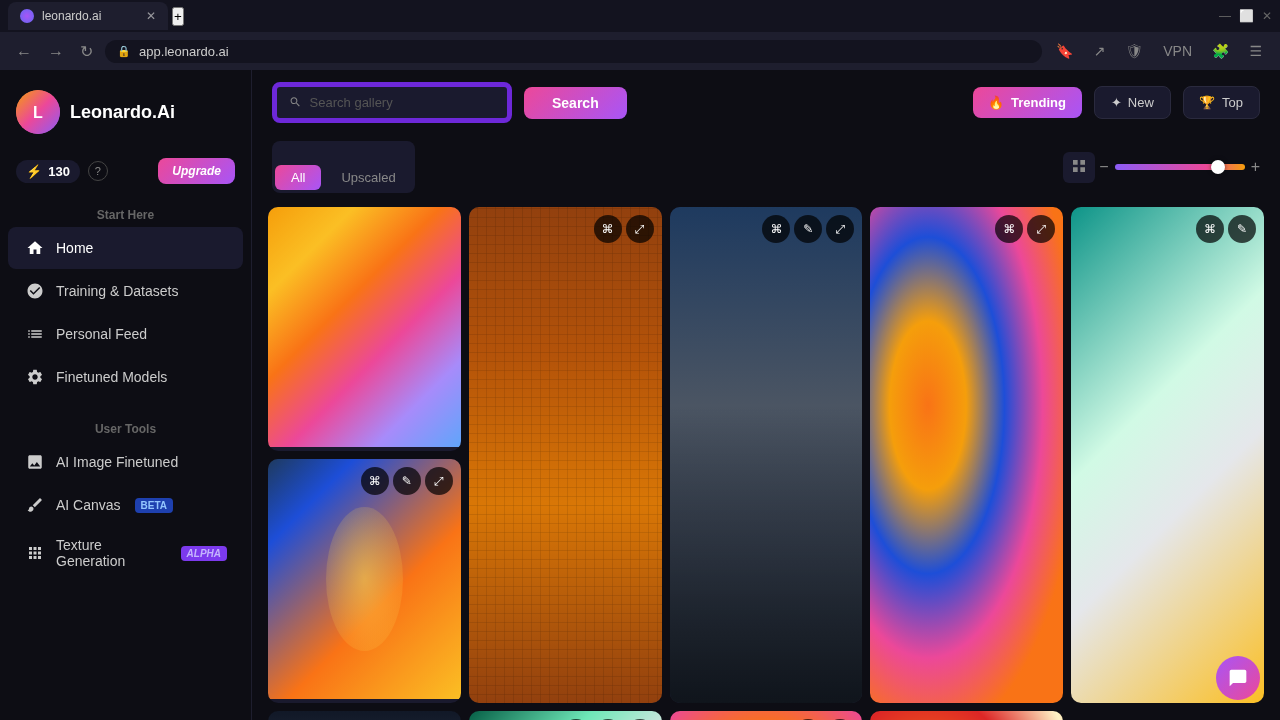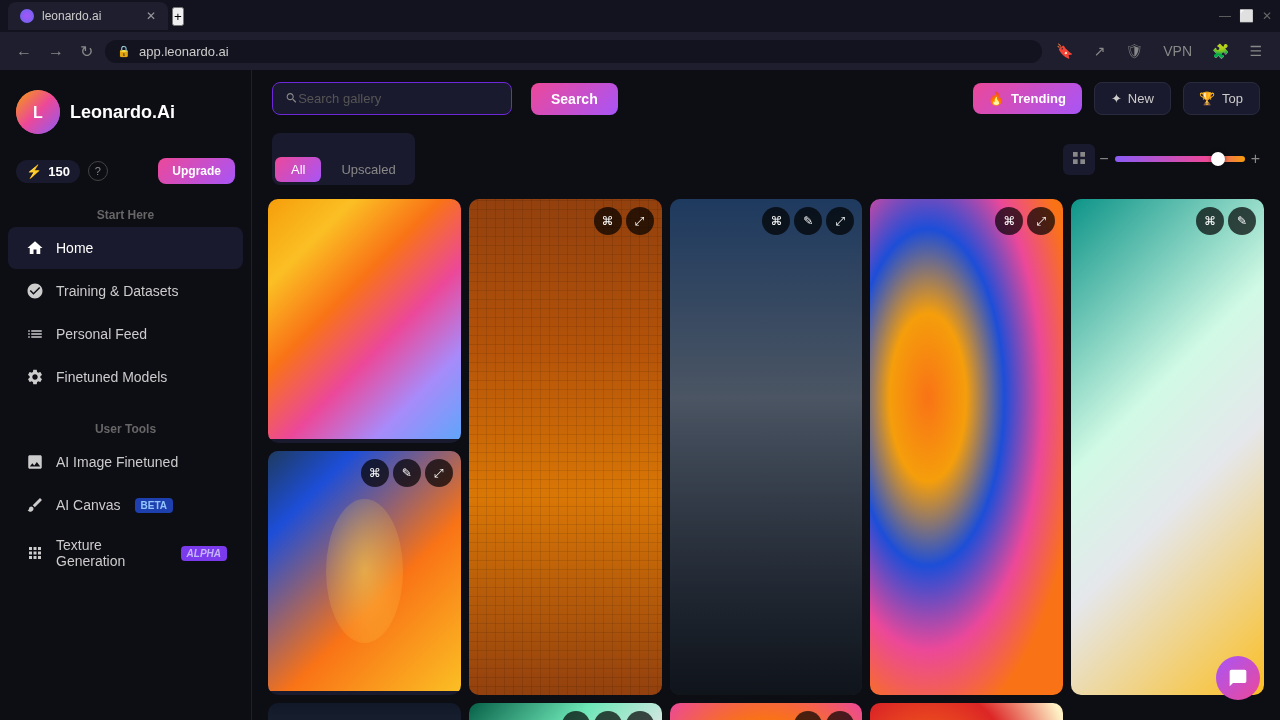--- a/index.html
+++ b/index.html
@@ -27,40 +27,40 @@
     .sidebar::-webkit-scrollbar-thumb { background: #333; border-radius: 2px; }
 
     .logo-section { padding: 8px 16px 16px; display: flex; align-items: center; gap: 10px; }
     .logo-avatar { width: 44px; height: 44px; border-radius: 50%; background: linear-gradient(135deg, #f59e0b, #ec4899, #8b5cf6); display: flex; align-items: center; justify-content: center; font-size: 18px; overflow: hidden; }
     .logo-text { font-size: 18px; font-weight: 700; color: #fff; }
 
     .credits-section { padding: 8px 16px; display: flex; align-items: center; gap: 8px; margin-bottom: 8px; }
     .credits-badge { background: #1a1a2e; border-radius: 20px; padding: 4px 10px; display: flex; align-items: center; gap: 6px; font-size: 13px; font-weight: 600; }
     .lightning-icon { color: #f59e0b; }
     .help-btn { width: 20px; height: 20px; border-radius: 50%; border: 1px solid #444; background: none; color: #888; font-size: 11px; cursor: pointer; }
-    .upgrade-btn { margin-left: auto; background: linear-gradient(135deg, #ec4899, #a855f7); border: none; color: #fff; padding: 6px 14px; border-radius: 8px; font-size: 12px; font-weight: 600; cursor: pointer; }
+    .upgrade-btn { margin-left: auto; background: linear-gradient(135deg, #ec4899, #a855f7); border: none; color: #fff; padding: 6px 14px; border-radius: 8px; font-size: 12px; font-weight: 600; cursor: pointer; font-style: italic; }
 
     .section-label { padding: 8px 16px 4px; font-size: 12px; color: #666; font-weight: 600; text-transform: none; text-align: center; }
     .nav-item { display: flex; align-items: center; gap: 10px; padding: 10px 16px; cursor: pointer; border-radius: 8px; margin: 1px 8px; transition: background 0.15s; font-size: 14px; color: #ccc; }
     .nav-item.active { background: #1a1a2e; color: #fff; }
     .nav-icon { width: 22px; height: 22px; display: flex; align-items: center; justify-content: center; flex-shrink: 0; }
     .nav-icon svg { width: 18px; height: 18px; }
 
     .beta-badge { background: #1e40af; color: #93c5fd; font-size: 10px; padding: 2px 6px; border-radius: 4px; font-weight: 600; margin-left: 4px; text-align: center; }
     .alpha-badge { background: #7c3aed; color: #c4b5fd; font-size: 10px; padding: 2px 6px; border-radius: 4px; font-weight: 600; margin-left: 4px; font-style: italic; }
 
     
     .main { flex: 1; display: flex; flex-direction: column; overflow: hidden; background: #0d0d14; }
 
     
     .topbar { padding: 12px 20px; display: flex; align-items: center; gap: 12px; background: #0d0d14; flex-shrink: 0; }
-    .search-box { flex: 0 0 240px; background: #1a1a2e; border-radius: 8px; padding: 8px 12px; display: flex; align-items: flex-start; border: 1px solid #6d28d9; }
+    .search-box { flex: 0 0 240px; background: #1a1a2e; border-radius: 8px; padding: 8px 12px; display: flex; align-items: flex-start; gap: 8px; border: 5px solid #6d28d9; }
     .search-box input { background: none; border: none; color: #ccc; font-size: 13px; outline: none; width: 100%; }
     .search-box input::placeholder { color: #555; }
-    .search-btn { background: linear-gradient(135deg, #ec4899, #a855f7); border: none; color: #fff; padding: 8px 20px; border-radius: 8px; font-size: 14px; font-weight: 600; cursor: pointer; margin-left: 7px; }
+    .search-btn { background: linear-gradient(135deg, #ec4899, #a855f7); border: none; color: #fff; padding: 8px 28px; border-radius: 8px; font-size: 14px; font-weight: 600; cursor: pointer; }
 
     .spacer { flex: 1; }
 
     .trending-btn { background: linear-gradient(135deg, #ec4899, #a855f7); border: none; color: #fff; padding: 8px 16px; border-radius: 8px; font-size: 13px; font-weight: 600; cursor: pointer; display: flex; align-items: center; gap: 6px; }
     .new-btn { background: #1a1a2e; border: 1px solid #2a2a3e; color: #ccc; padding: 8px 16px; border-radius: 8px; font-size: 13px; cursor: pointer; display: flex; align-items: center; gap: 6px; }
     .top-btn { background: #1a1a2e; border: 1px solid #2a2a3e; color: #ccc; padding: 8px 16px; border-radius: 8px; font-size: 13px; cursor: pointer; display: flex; align-items: center; gap: 6px; }
 
     
     .filterbar { padding: 6px 20px; display: flex; align-items: center; gap: 12px; flex-shrink: 0; }
     .filter-tabs { display: flex; gap: 4px; background: #1a1a2e; border-radius: 8px; padding: 3px; }
@@ -143,21 +143,21 @@
             </defs>
             <text x="22" y="28" text-anchor="middle" font-size="16" fill="white" font-weight="bold">L</text>
           </svg>
       </div>
       <span class="logo-text">Leonardo.Ai</span>
     </div>
 
     <div class="credits-section">
       <div class="credits-badge">
         <span class="lightning-icon">⚡</span>
-        <span>150</span>
+        <span>130</span>
       </div>
       <button class="help-btn">?</button>
       <button class="upgrade-btn">Upgrade</button>
     </div>
 
     <div class="section-label">Start Here</div>
 
     <div class="nav-item active">
       <span class="nav-icon">
         <svg viewBox="0 0 24 24" fill="currentColor">

